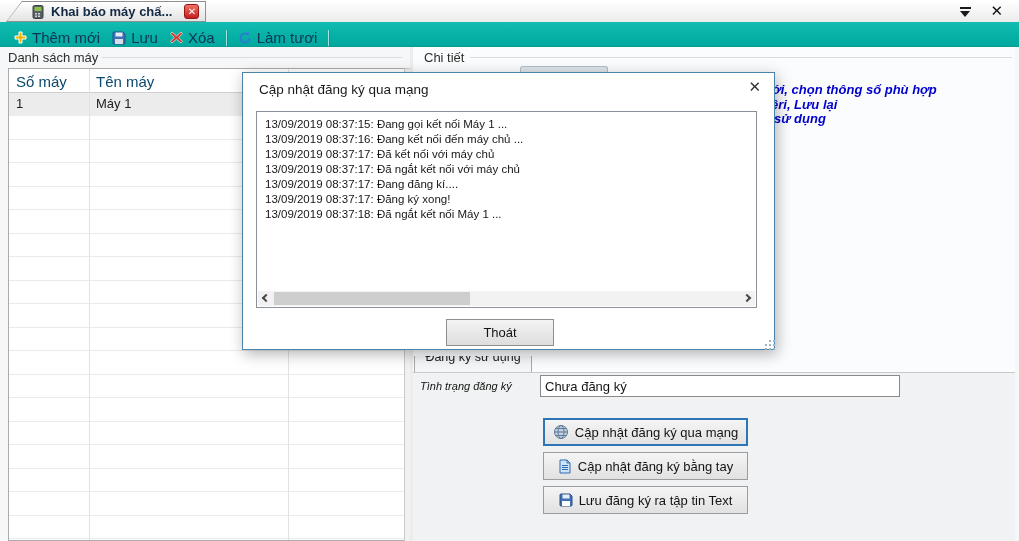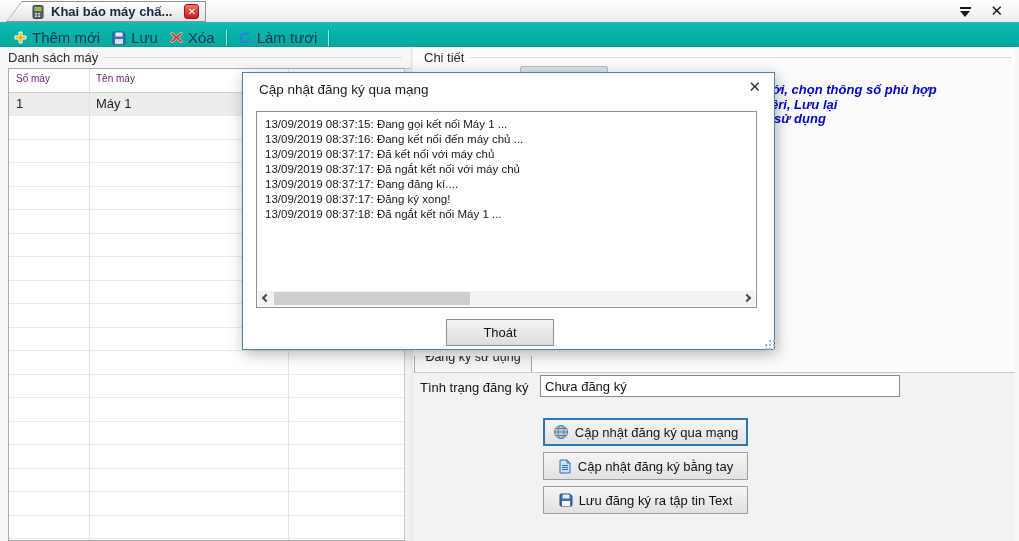--- a/index.html
+++ b/index.html
@@ -38,21 +38,21 @@
     box-shadow:1px 0 0 rgba(0,0,0,.12); }
   .tb-info { padding-left:6px; white-space:nowrap; }
 
   
   .group-label { font-size:13px; color:#2d2d2d; white-space:nowrap; }
   .hline { height:1px; background:#dcdcdc; }
   .grid { left:8px; top:68px; width:396px; height:473px; background:#fff;
     border:1px solid #ababab; border-right:none; }
   .grid-header { position:absolute; left:0; top:0; right:0; height:24px;
     background:#ffffff; border-bottom:1px solid #cfcfcf; display:flex; }
-  .grid-header .hc { font-size:10px; color:#701a75; padding:4px 0 0 7px; }
+  .grid-header .hc { font-size:15px; color:#0c4a6e; padding:4px 0 0 7px; }
   .grid-row1 { position:absolute; left:0; top:24px; right:0; height:23px;
     background:#ececec; display:flex; font-size:13px; color:#222; }
   .grid-row1 .rc { padding:3px 0 0 7px; }
   .grid-body { position:absolute; left:0; top:47px; right:0; bottom:0;
     background:repeating-linear-gradient(to bottom,#ffffff 0 22.5px,#eaeaea 22.5px 23.5px); }
   .colline { position:absolute; top:0; bottom:0; width:1px; background:#e2e2e2; }
   .vscroll { left:404px; top:68px; width:8px; height:473px; background:#f1f1f1;
     border-left:1px solid #c9c9c9; border-top:1px solid #c9c9c9; }
   .splitter { left:410px; top:47px; width:3px; height:494px; background:#ececec; }
 
@@ -63,21 +63,21 @@
   .hidden-frag { left:520px; top:66px; width:88px; height:6px;
     background:#dfe4e9; border:1px solid #aebecb; border-bottom:none; border-radius:3px 3px 0 0; }
   .tabfrag-wrap { left:414px; top:356px; width:372px; height:16px; overflow:hidden; }
   .tabfrag-row { position:absolute; left:0; top:-16px; display:flex; gap:2px;flex-direction:column; }
   .tabfrag { height:32px; display:flex; align-items:center; justify-content:center;
     font-size:12.5px; color:#222; border:1px solid #a9a9a9; border-bottom:none;
     border-radius:3px 3px 0 0; background:#ececec; white-space:nowrap; }
   .tabfrag.sel { background:#f5f6f7; }
   .tabpage { left:413px; top:372px; width:602px; height:169px; background:#f1f2f3;
     border-top:1px solid #c9c9c9; }
-  .status-label { left:420px; top:380px; font-size:13px; color:#141414; }
+  .status-label { left:420px; top:380px; font-size:11px; color:#141414;font-style:italic; }
   .status-input { left:540px; top:375px; width:360px; height:22px; border:1px solid #8a8a8a;
     background:#fff; font-size:13px; color:#141414; padding:1px 4px;
     font-family:"Liberation Sans","DejaVu Sans",sans-serif; }
   .act-btn { left:543px; width:205px; height:28px; background:linear-gradient(#f5f5f5,#e1e1e1);
     border:1px solid #9d9d9d; display:flex; align-items:center; justify-content:center;
     gap:6px; font-size:13px; color:#141414; white-space:nowrap; }
   .act-btn.focused { border:2px solid #2e75b6; }
 
   
   .dialog { left:242px; top:72px; width:533px; height:278px; background:#fff;

